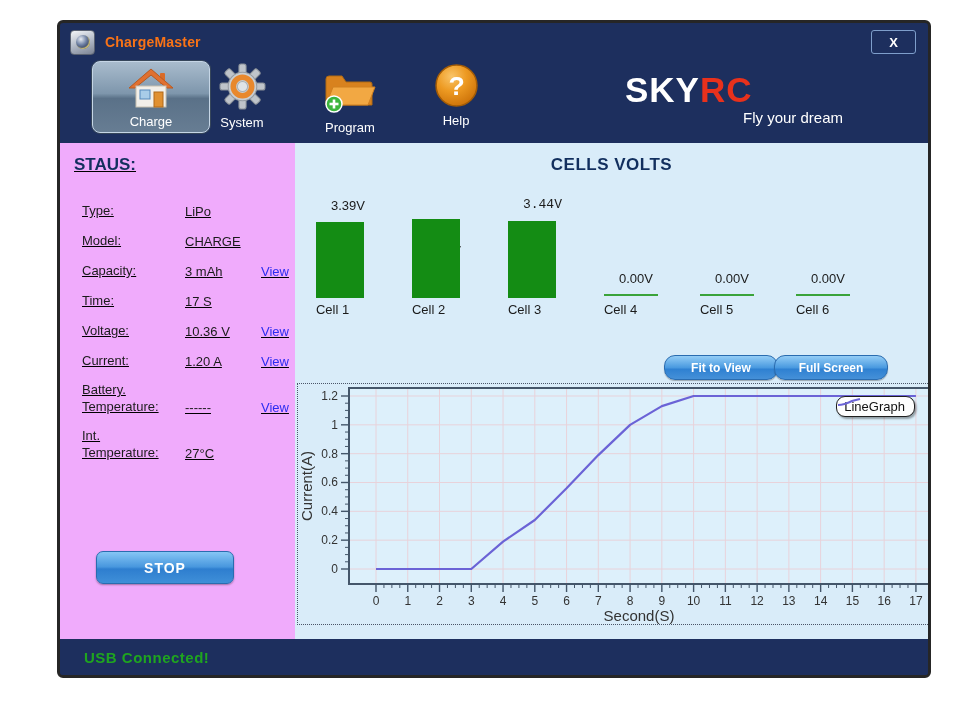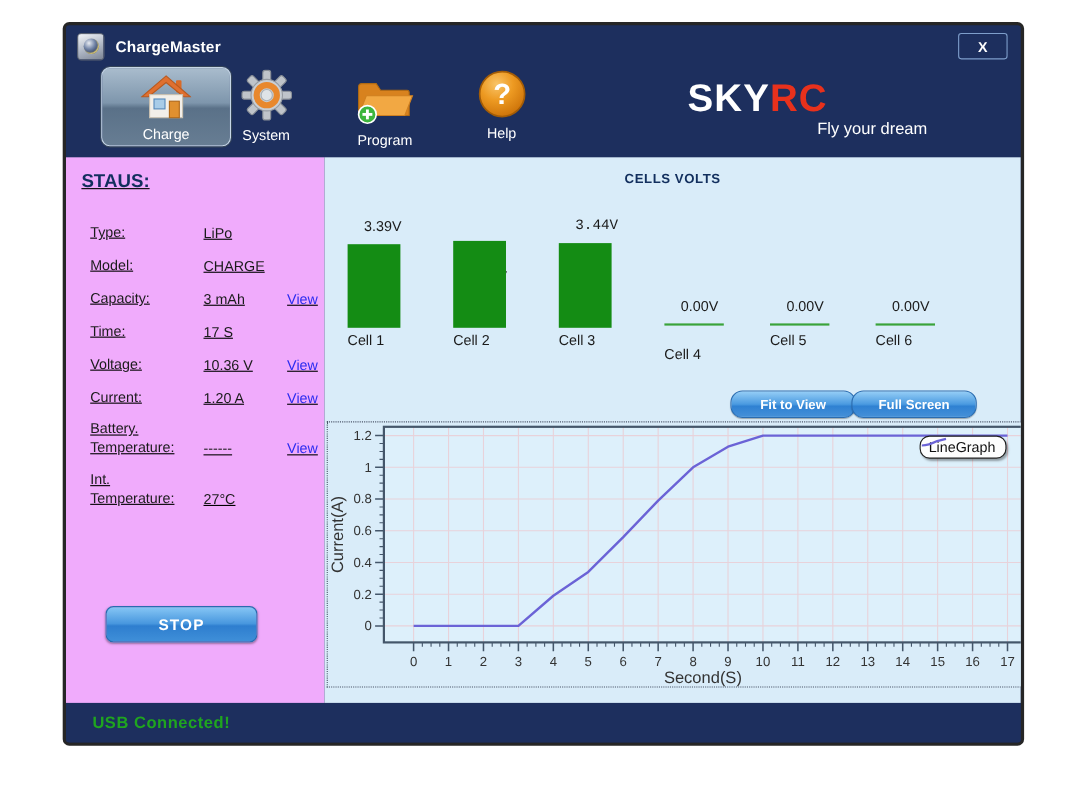--- a/index.html
+++ b/index.html
@@ -13,21 +13,21 @@
     overflow:hidden;display:flex;flex-direction:column;
   }
   
   .titlebar{height:38px;position:relative;display:flex;align-items:center;padding-left:10px;flex:0 0 auto;}
   .app-icon{width:23px;height:23px;border-radius:4px;margin-right:10px;
     background:linear-gradient(160deg,#f4f6f8,#aeb6c4 55%,#7c8494);
     border:1px solid #5a6272;display:flex;align-items:center;justify-content:center;}
   .app-icon .globe{width:14px;height:14px;border-radius:50%;
     background:radial-gradient(circle at 35% 30%,#e8ecf2 0%,#7486a8 40%,#2c3a5e 75%,#141c34 100%);
     box-shadow:inset -1px -1px 1px rgba(255,230,120,.8);}
-  .win-title{color:#ffffff;font-weight:bold;font-size:14px;letter-spacing:.2px;}
+  .win-title{color:#f97316;font-weight:bold;font-size:14px;letter-spacing:.2px;}
   .close-btn{
     position:absolute;right:12px;top:7px;width:43px;height:22px;border:1px solid #7e9ecb;
     border-radius:3px;color:#fff;font-weight:bold;font-size:13px;display:flex;
     align-items:center;justify-content:center;cursor:pointer;background:transparent;
   }
   
   .toolbar{height:82px;position:relative;flex:0 0 auto;}
   .tool{position:absolute;display:flex;flex-direction:column;align-items:center;cursor:pointer;color:#fff;font-size:13px;}
   .tool .t-label{margin-top:2px;}
   .tool-charge{
@@ -52,21 +52,21 @@
   .status-row .r-label{flex:0 0 103px;white-space:pre-line;line-height:17px;}
   .status-row .r-value{flex:0 0 76px;}
   .status-row .r-link{color:#2d2df0;cursor:pointer;}
   .stop-btn{
     position:absolute;left:36px;top:408px;width:136px;height:31px;border-radius:7px;
     background:linear-gradient(180deg,#86c6f5 0%,#4897de 48%,#2e7ecf 55%,#3f8fd8 100%);
     border:1px solid #2a6cb0;color:#fff;font-weight:bold;font-size:14px;letter-spacing:1px;
     display:flex;align-items:center;justify-content:center;cursor:pointer;
     box-shadow:0 1px 2px rgba(0,0,0,.35);
   }
-  .cells-heading{color:#122f5e;font-weight:bold;font-size:12px;letter-spacing:.5px;text-align:center;margin-top:12px;}
+  .cells-heading{color:#122f5e;font-weight:bold;font-size:17px;letter-spacing:.5px;text-align:center;margin-top:12px;}
   #cells{position:absolute;left:0;top:0;width:100%;height:238px;}
   .cell-col{position:absolute;width:62px;top:0;height:185px;}
   .cell-volts{position:absolute;left:15px;font-size:13px;color:#1b1b1b;}
   .cell-bar{position:absolute;left:0;width:48px;background:#148c14;}
   .cell-zeroline{position:absolute;left:0;top:151px;width:54px;height:2px;background:#3aa33a;}
   .cell-name{position:absolute;left:0;font-size:13px;color:#1b1b1b;white-space:nowrap;}
   .view-btn{
     position:absolute;top:212px;height:23px;border-radius:11px;padding:0 12px;
     background:linear-gradient(180deg,#94cdf6 0%,#4a9ae0 50%,#2f81d2 58%,#4590d8 100%);
     border:1px solid #2a6cb0;color:#fff;font-weight:bold;font-size:12px;
@@ -235,21 +235,21 @@
             <div class="cell-name" style="top: 159px;">Cell 2</div>
           </div>
           <div class="cell-col" style="left: 213px;">
             <div class="cell-volts" style="top: 54px; font-family: Liberation Mono, monospace;">3.44V</div>
             <div class="cell-bar" style="height: 77px; top: 78px;"></div>
             <div class="cell-name" style="top: 159px;">Cell 3</div>
           </div>
           <div class="cell-col" style="left: 309px;">
             <div class="cell-volts" style="top: 128px;">0.00V</div>
             <div class="cell-zeroline"></div>
-            <div class="cell-name" style="top: 171px;">Cell 4</div>
+            <div class="cell-name" style="top: 159px;">Cell 4</div>
           </div>
           <div class="cell-col" style="left: 405px;">
             <div class="cell-volts" style="top: 128px;">0.00V</div>
             <div class="cell-zeroline"></div>
             <div class="cell-name" style="top: 159px;">Cell 5</div>
           </div>
           <div class="cell-col" style="left: 501px;">
             <div class="cell-volts" style="top: 128px;">0.00V</div>
             <div class="cell-zeroline"></div>
             <div class="cell-name" style="top: 159px;">Cell 6</div>

